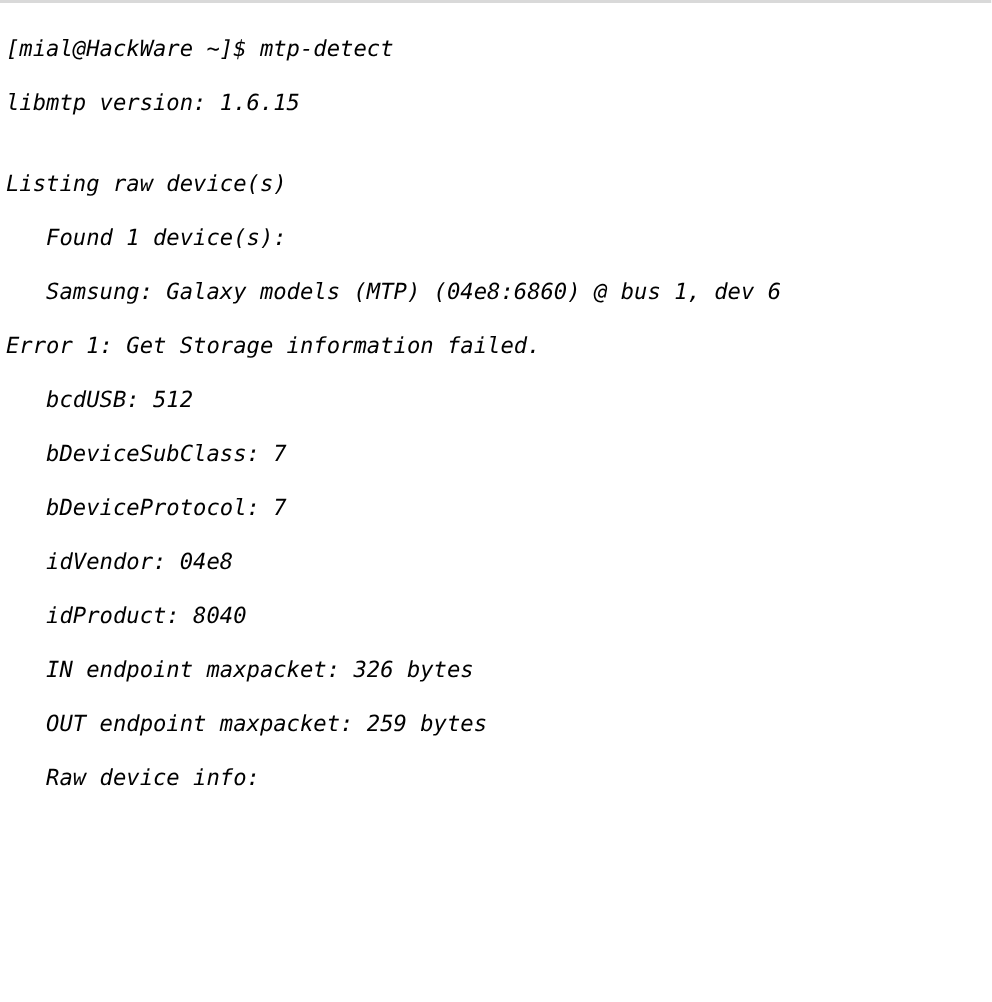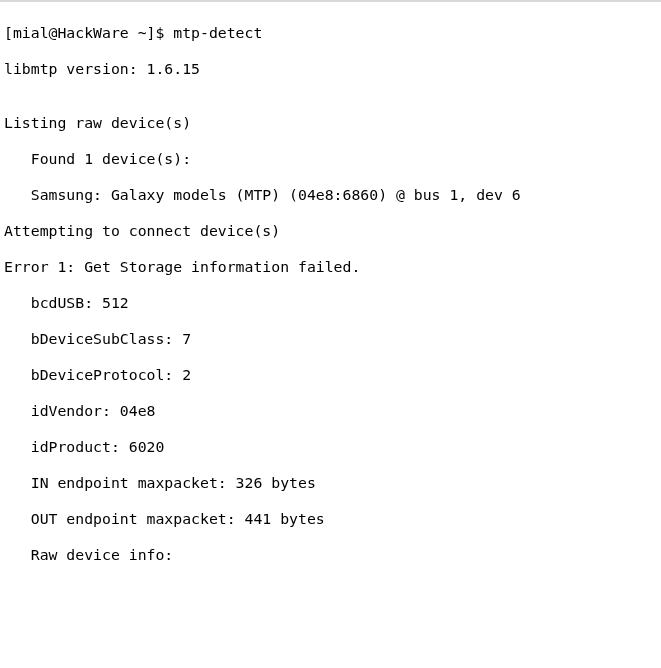--- a/index.html
+++ b/index.html
@@ -16,43 +16,42 @@
   }
   .top-bar {
     width: 100%;
     height: 2px;
     background: #d9d9d9;
   }
   .terminal {
     padding: 4px 0 0 4px;
     white-space: pre;
   }
-  .line { display: block; }
+  .line { display: block; font-style: italic; }
 </style>
 </head>
 <body>
 
 <div class="top-bar"></div>
 
 <div class="terminal">
 <span class="line"><span>[mial@HackWare ~]$ </span><span>mtp-detect</span></span>
 <span class="line">libmtp version: 1.6.15</span>
 <span class="line"></span>
 <span class="line">Listing raw device(s)</span>
 <span class="line">   Found 1 device(s):</span>
 <span class="line">   Samsung: Galaxy models (MTP) (04e8:6860) @ bus 1, dev 6</span>
-<span class="line">Attempting to connect device(s)</span>
 <span class="line">Error 1: Get Storage information failed.</span>
 <span class="line">   bcdUSB: 512</span>
 <span class="line">   bDeviceSubClass: 7</span>
-<span class="line">   bDeviceProtocol: 2</span>
+<span class="line">   bDeviceProtocol: 7</span>
 <span class="line">   idVendor: 04e8</span>
-<span class="line">   idProduct: 6020</span>
+<span class="line">   idProduct: 8040</span>
 <span class="line">   IN endpoint maxpacket: 326 bytes</span>
-<span class="line">   OUT endpoint maxpacket: 441 bytes</span>
+<span class="line">   OUT endpoint maxpacket: 259 bytes</span>
 <span class="line">   Raw device info:</span>
 
 
 
 
 
 
 
 
 

